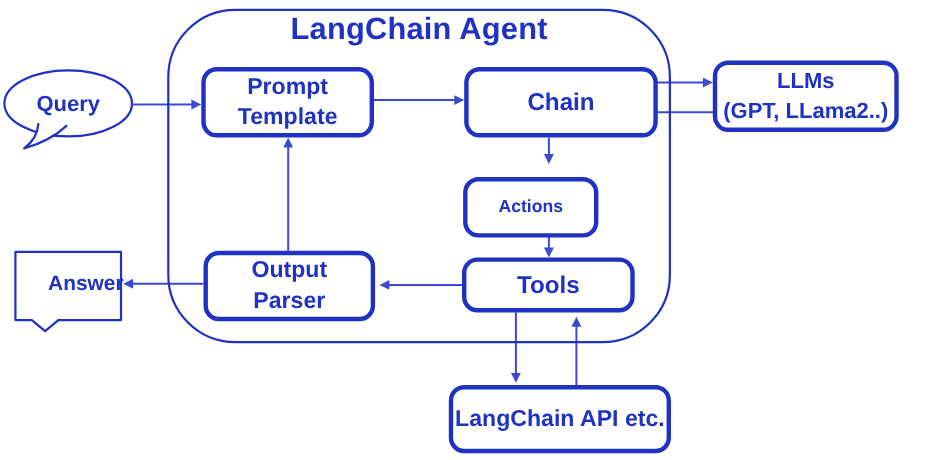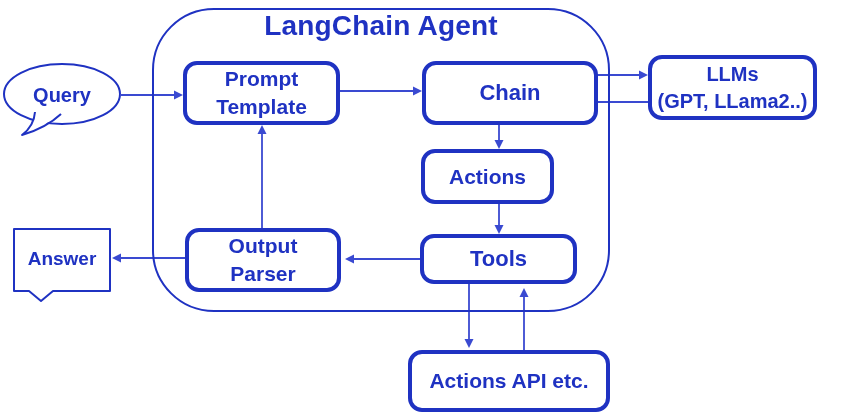--- a/index.html
+++ b/index.html
@@ -24,30 +24,30 @@
   .node {
     position:absolute; box-sizing:border-box;
     border:4px solid var(--blue); border-radius:14px; background:#fff;
     display:flex; align-items:center; justify-content:center;
     font-weight:600; text-align:center; white-space:pre-line; line-height:1.32;
     z-index:2;
   }
   #node-prompt-template { left:183px; top:61px; width:157px; height:64px; font-size:21px; }
   #node-chain           { left:422px; top:61px; width:176px; height:64px; font-size:22px; }
   #node-llms            { left:648px; top:55px; width:169px; height:65px; font-size:20px; }
-  #node-actions         { left:421px; top:149px; width:133px; height:55px; font-size:21px; }
+  #node-actions         { left:421px; top:161px; width:123px; height:55px; font-size:16px; }
   #node-tools           { left:420px; top:234px; width:157px; height:50px; font-size:22px; }
   #node-output-parser   { left:185px; top:228px; width:156px; height:64px; font-size:21px; }
   #node-external-api    { left:408px; top:350px; width:202px; height:62px; font-size:21px; }
   .float-label {
     position:absolute; display:flex; align-items:center; justify-content:center;
     font-weight:600; text-align:center; z-index:3;
   }
   #label-query  { left:10px; top:79px;  width:104px; height:32px; font-size:20px; }
-  #label-answer { left:14px; top:234px; width:96px;  height:50px; font-size:19px; }
+  #label-answer { left:14px; top:234px; width:96px;  height:50px; font-size:19px;padding-left:16px; }
   .shape-stroke { stroke:var(--blue); stroke-width:2; fill:#ffffff; }
   .edge-line { stroke:var(--conn); stroke-width:1.8; fill:none; }
   .edge-head { fill:var(--conn); stroke:none; }
 </style>
 </head>
 <body>
 
 <div class="stage">
 
   <svg class="underlay" viewBox="0 0 847 418">
@@ -126,19 +126,19 @@
     <span>Actions</span>
   </div>
   <div class="node" id="node-output-parser">
     <span>Output
 Parser</span>
   </div>
   <div class="node" id="node-tools">
     <span>Tools</span>
   </div>
   <div class="node" id="node-external-api">
-    <span>Actions API etc.</span>
+    <span>LangChain API etc.</span>
   </div>
 
   <div class="float-label" id="label-query">Query</div>
   <div class="float-label" id="label-answer">Answer</div>
 
 </div>
 
 </body></html>

